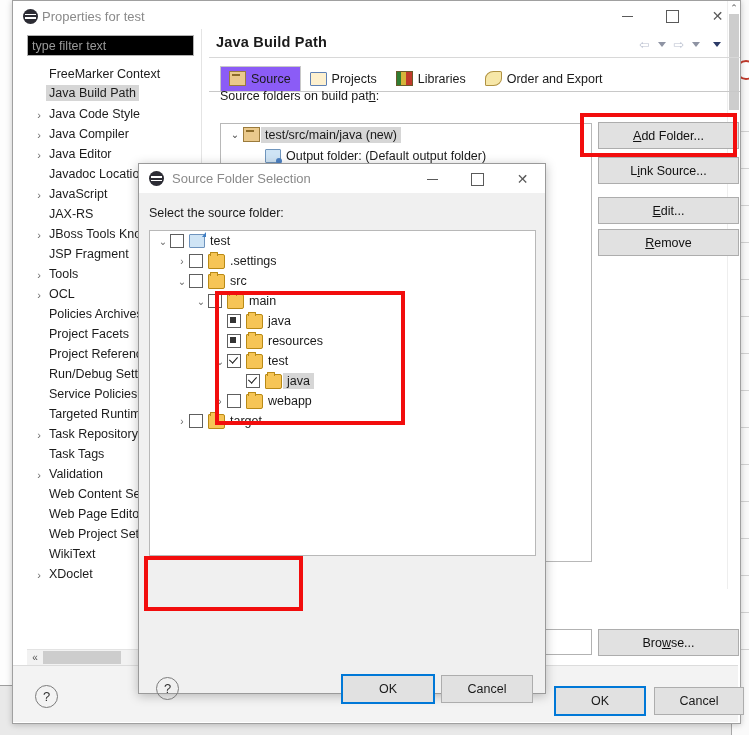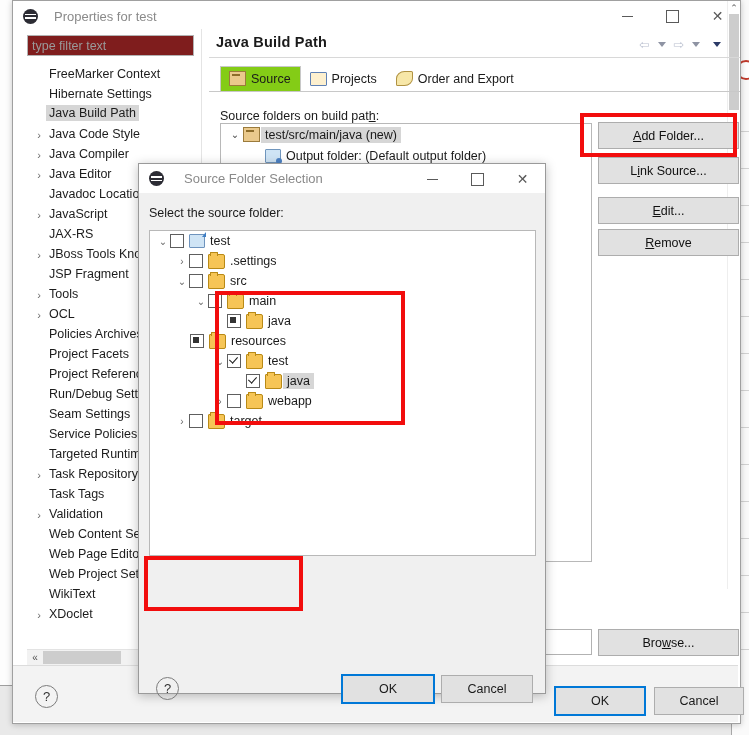--- a/index.html
+++ b/index.html
@@ -24,29 +24,29 @@
   
   #props{
     position:absolute;left:12px;top:0px;width:727px;height:722px;
     background:#ffffff;border:1px solid #a0a0a0;box-shadow:0 1px 6px rgba(0,0,0,.22);
   }
   #props-title{height:30px;display:flex;align-items:center;padding-left:10px;background:#ffffff;}
   .eclipse-logo{width:15px;height:15px;border-radius:50%;background:#2c2c34;position:relative;flex:0 0 auto;}
   .eclipse-logo::before,.eclipse-logo::after{content:"";position:absolute;left:2px;right:2px;height:1.7px;background:#fff;}
   .eclipse-logo::before{top:5px;}
   .eclipse-logo::after{top:8.6px;}
-  #props-title .ttl{margin-left:16px;color:#8a8a8a;font-size:13px;}
+  #props-title .ttl{margin-left:4px;color:#8a8a8a;font-size:13px;}
   #win-btns{position:absolute;right:0;top:0;display:flex;}
   .wb{width:45px;height:30px;display:flex;align-items:center;justify-content:center;color:#5a5a5a;font-size:14px;}
   .wb .min{display:block;width:11px;height:1px;background:#5a5a5a;}
   .wb .max{display:block;width:11px;height:11px;border:1px solid #5a5a5a;}
 
   
   #filter-box{position:absolute;left:14px;top:34px;width:167px;height:21px;
-     border:1px solid #b2b2b2;background:#7f1d1d;font-size:12.5px;color:#9a9a9a;
+     border:1px solid #b2b2b2;background:#000000;font-size:12.5px;color:#9a9a9a;
      padding:0 4px;line-height:21px;box-sizing:border-box;white-space:nowrap;overflow:hidden;}
 
   
   #ptree{position:absolute;left:14px;top:60px;width:167px;height:588px;background:#fff;overflow:hidden;}
   .pitem{height:20px;display:flex;align-items:flex-end;padding-left:2px;white-space:nowrap;font-size:12.5px;}
   .pitem .arw{width:20px;text-align:center;color:#6b6b6b;font-size:11px;flex:0 0 auto;}
   .pitem .lbl{color:#1c1c1c;}
   .pitem.sel .lbl{background:#d6d6d6;padding:1px 3px;margin-left:-3px;}
   #ptree-sb{position:absolute;right:0;top:0;width:12px;height:588px;background:#fff;border-left:1px solid #eee;}
   #ptree-sb .up{height:13px;display:flex;align-items:center;justify-content:center;color:#555;font-size:9px;}
@@ -66,35 +66,35 @@
   .navg{display:flex;align-items:center;}
   .caret{width:0;height:0;border-left:4px solid transparent;border-right:4px solid transparent;border-top:5px solid #8e93a3;margin:0 5px;}
   .caret.dark{border-top-color:#2b3a67;}
 
   #hdr-rule{position:absolute;left:196px;top:56px;width:531px;height:1px;background:#d8d8d8;}
 
   
   #tabs{position:absolute;left:207px;top:64px;display:flex;align-items:flex-end;font-size:12.5px;}
   .tab{display:flex;align-items:center;gap:5px;padding:4px 9px 5px 8px;color:#1a1a1a;
        border:1px solid transparent;border-bottom:none;white-space:nowrap;}
-  .tab.active{background:#84cc16;border-color:#c8c8c8;border-bottom:1px solid #fff;position:relative;top:1px;}
+  .tab.active{background:#8b5cf6;border-color:#c8c8c8;border-bottom:1px solid #fff;position:relative;top:1px;}
   #tabs-underline{position:absolute;left:196px;top:90px;width:531px;height:1px;background:#c8c8c8;}
 
   
   .ic{width:15px;height:13px;position:relative;flex:0 0 auto;}
   .ic-folder{background:#f6c556;border:1px solid #b98a16;border-radius:1px 2px 2px 1px;}
   .ic-folder::before{content:"";position:absolute;left:1px;top:-3px;width:6px;height:3px;background:#f6c556;border:1px solid #b98a16;border-bottom:none;border-radius:1px 1px 0 0;}
   .ic-pkg{background:#eac98c;border:1px solid #9b7b3c;}
   .ic-pkg::after{content:"";position:absolute;left:2px;top:2px;width:8px;height:2px;background:#8d6c2a;}
   .ic-openfolder{width:15px;height:12px;background:#fdf0cf;border:1px solid #5f81b5;border-radius:1px;}
   .ic-books{background:linear-gradient(90deg,#2f7d32 0 30%,#d6b43a 30% 60%,#c0392b 60% 100%);border:1px solid #6a5a2a;}
   .ic-order{background:#f7e7a8;border:1px solid #b09242;border-radius:50% 10% 50% 10%;}
 
   
-  #src-label{position:absolute;left:207px;top:108px;font-size:12.5px;color:#1a1a1a;}
+  #src-label{position:absolute;left:207px;top:88px;font-size:12.5px;color:#1a1a1a;}
   #src-label u{text-decoration:underline;}
   #src-tree{position:absolute;left:207px;top:122px;width:370px;height:437px;background:#fff;border:1px solid #b8b8b8;overflow:hidden;}
   .srow{height:21px;display:flex;align-items:center;padding-left:6px;font-size:12.5px;white-space:nowrap;}
   .srow .arw{width:16px;text-align:center;color:#4a4a4a;font-size:10px;}
   .srow .nm{margin-left:5px;}
   .srow.sel .nm{background:#d6d6d6;padding:1px 4px;margin-left:1px;}
   .ic-out{width:14px;height:12px;background:#cfe4f5;border:1px solid #7096bd;border-radius:1px;position:relative;}
   .ic-out::after{content:"";position:absolute;right:-2px;bottom:-2px;width:6px;height:6px;border-radius:50%;background:#4d82c4;}
 
   
@@ -115,21 +115,21 @@
      display:flex;align-items:center;justify-content:center;font-size:13px;color:#333;background:#f3f3f3;}
   #btn-ok-main{position:absolute;left:542px;top:686px;width:88px;height:26px;background:#e1e1e1;border:1px solid #0078d7;
      outline:1px solid #0078d7;display:flex;align-items:center;justify-content:center;font-size:12.5px;}
   #btn-cancel-main{position:absolute;left:641px;top:686px;width:88px;height:26px;background:#e1e1e1;border:1px solid #adadad;
      display:flex;align-items:center;justify-content:center;font-size:12.5px;}
 
   
   #dlg{position:absolute;left:138px;top:163px;width:406px;height:529px;background:#f0f0f0;
       border:1px solid #9a9a9a;box-shadow:0 2px 10px rgba(0,0,0,.25);}
   #dlg-title{height:29px;background:#ffffff;display:flex;align-items:center;padding-left:10px;}
-  #dlg-title .ttl{margin-left:20px;color:#8a8a8a;font-size:13px;}
+  #dlg-title .ttl{margin-left:8px;color:#8a8a8a;font-size:13px;}
   #dlg-win-btns{position:absolute;right:0;top:0;display:flex;}
   #dlg-body{position:absolute;left:0;top:29px;width:406px;height:499px;background:#f0f0f0;}
   #dlg-prompt{position:absolute;left:10px;top:13px;font-size:12.5px;color:#1a1a1a;}
   #dlg-tree{position:absolute;left:10px;top:37px;width:385px;height:324px;background:#fff;border:1px solid #b8b8b8;overflow:hidden;}
   .trow{height:20px;display:flex;align-items:center;white-space:nowrap;font-size:12.5px;}
   .trow .arw{width:14px;text-align:center;color:#6a6a6a;font-size:10px;flex:0 0 auto;}
   .cb{width:12px;height:12px;border:1px solid #5e5e5e;background:#fff;position:relative;flex:0 0 auto;margin-right:5px;}
   .cb.checked::after{content:"";position:absolute;left:3px;top:0px;width:4px;height:7px;border:solid #1c1c1c;border-width:0 1.6px 1.6px 0;transform:rotate(42deg);}
   .cb.grey::after{content:"";position:absolute;left:2px;top:2px;width:6px;height:6px;background:#333;}
   .trow .nm{margin-left:5px;}
@@ -197,24 +197,20 @@
       </div>
     </div>
 
     <div id="filter-box">type filter text</div>
 
     <div id="ptree">
         <div class="pitem">
           <span class="arw"></span>
           <span class="lbl">FreeMarker Context</span>
         </div>
-        <div class="pitem">
-          <span class="arw"></span>
-          <span class="lbl">Hibernate Settings</span>
-        </div>
         <div class="pitem sel">
           <span class="arw"></span>
           <span class="lbl">Java Build Path</span>
         </div>
         <div class="pitem">
           <span class="arw">›</span>
           <span class="lbl">Java Code Style</span>
         </div>
         <div class="pitem">
           <span class="arw">›</span>
@@ -260,24 +256,20 @@
           <span class="arw"></span>
           <span class="lbl">Project Facets</span>
         </div>
         <div class="pitem">
           <span class="arw"></span>
           <span class="lbl">Project References</span>
         </div>
         <div class="pitem">
           <span class="arw"></span>
           <span class="lbl">Run/Debug Settings</span>
-        </div>
-        <div class="pitem">
-          <span class="arw"></span>
-          <span class="lbl">Seam Settings</span>
         </div>
         <div class="pitem">
           <span class="arw"></span>
           <span class="lbl">Service Policies</span>
         </div>
         <div class="pitem">
           <span class="arw"></span>
           <span class="lbl">Targeted Runtimes</span>
         </div>
         <div class="pitem">
@@ -336,20 +328,24 @@
     <div id="hdr-rule"></div>
 
     <div id="tabs">
         <div class="tab active">
           <span class="ic ic-pkg"></span>
           <span>Source</span>
         </div>
         <div class="tab">
           <span class="ic ic-openfolder"></span>
           <span>Projects</span>
+        </div>
+        <div class="tab">
+          <span class="ic ic-books"></span>
+          <span>Libraries</span>
         </div>
         <div class="tab">
           <span class="ic ic-order"></span>
           <span>Order and Export</span>
         </div>
       </div>
     <div id="tabs-underline"></div>
 
     <div id="src-label">Source folders on build pat<u>h</u>:</div>
     <div id="src-tree">
@@ -431,21 +427,21 @@
             <span class="cb"></span>
             <span class="ic ic-folder"></span>
             <span class="nm">main</span>
           </div>
           <div class="trow" style="padding-left: 63px;">
             <span class="arw"></span>
             <span class="cb grey"></span>
             <span class="ic ic-folder"></span>
             <span class="nm">java</span>
           </div>
-          <div class="trow" style="padding-left: 26px;">
+          <div class="trow" style="padding-left: 63px;">
             <span class="arw"></span>
             <span class="cb grey"></span>
             <span class="ic ic-folder"></span>
             <span class="nm">resources</span>
           </div>
           <div class="trow" style="padding-left: 63px;">
             <span class="arw">⌄</span>
             <span class="cb checked"></span>
             <span class="ic ic-folder"></span>
             <span class="nm">test</span>

